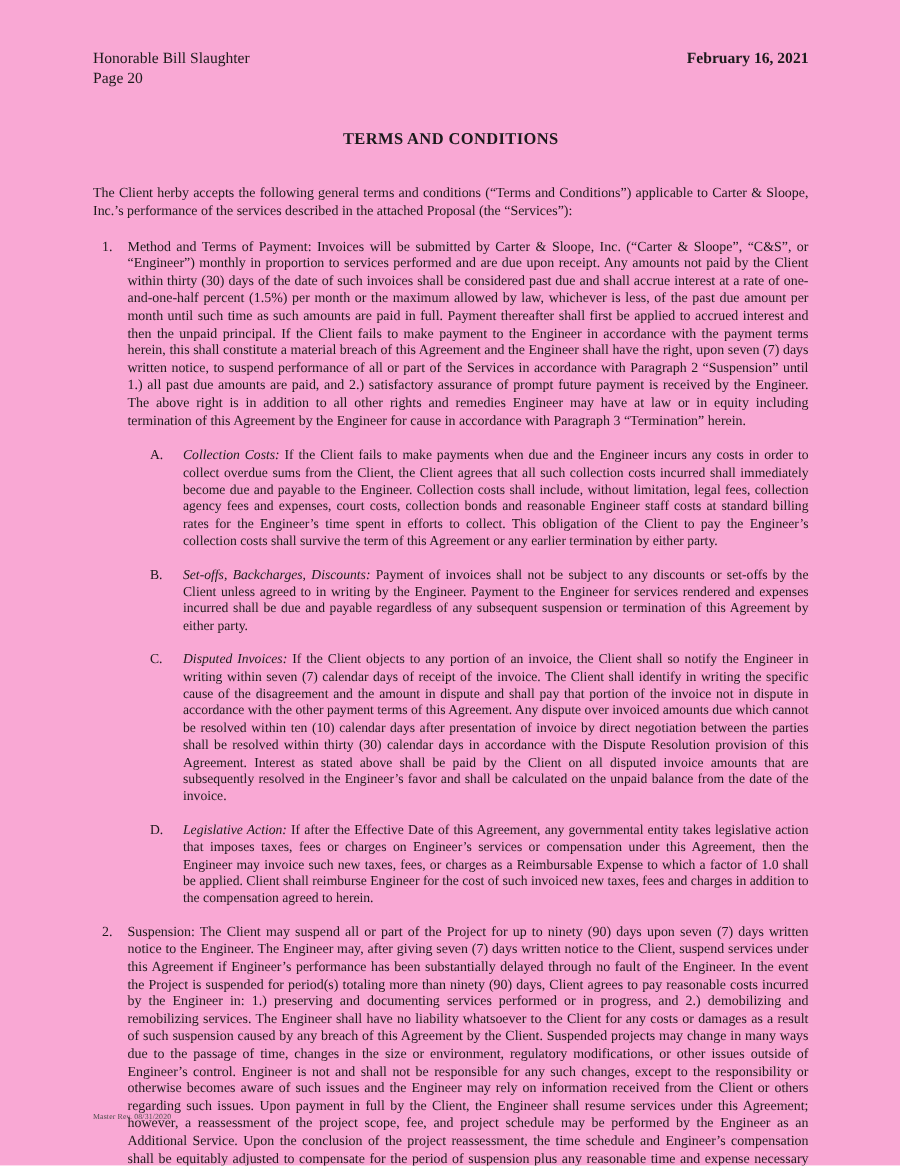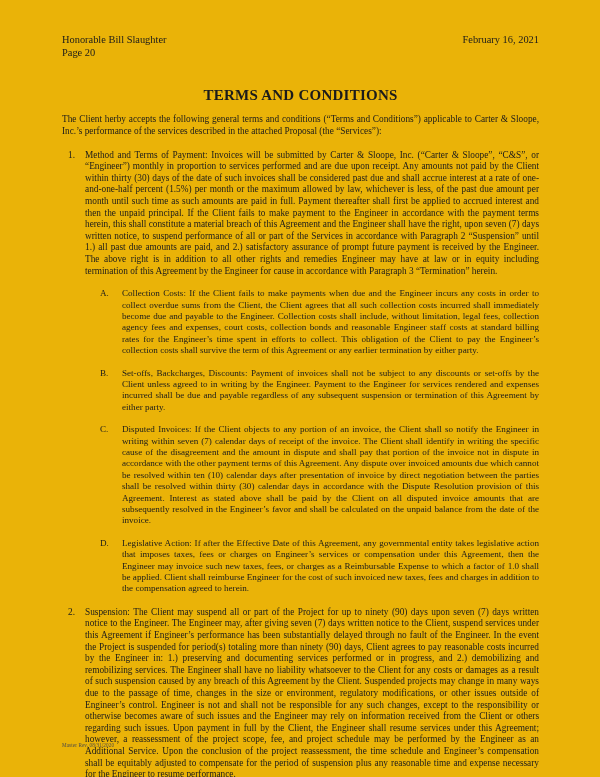--- a/index.html
+++ b/index.html
@@ -13,21 +13,21 @@
     font-family: "Liberation Serif", "DejaVu Serif", serif;
     color: #1b1b1b;
     position: relative;
     overflow: hidden;
   }
   .page {
     position: absolute;
     left: 0; top: 0;
     width: 600px;
     height: 777px;
-    background: #eab308;
+    background: #f9a8d4;
   }
   .content {
     position: absolute;
     left: 62px;
     top: 33px;
     width: 477px;
   }
 
   
   .doc-header {
@@ -36,34 +36,35 @@
     align-items: flex-start;
     font-size: 10.4px;
     line-height: 13.2px;
   }
   .doc-header .addressee-block {
     text-align: left;
   }
   .doc-header .date-block {
     text-align: left;
     padding-top: 0px;
+    font-weight: bold;
   }
 
   
   .doc-title {
     text-align: center;
     font-weight: bold;
-    font-size: 15px;
+    font-size: 11px;
     letter-spacing: 0.25px;
     margin-top: 28px;
   }
 
   
   .intro {
-    margin-top: 10px;
+    margin-top: 25px;
     font-size: 9.3px;
     line-height: 11.6px;
     text-align: justify;
     text-justify: inter-word;
   }
 
   ol.level1 {
     list-style: none;
     margin: 0;
     padding: 0;
@@ -103,20 +104,21 @@
   }
   li.item2:first-child { margin-top: 0; }
   li.item2 > .marker {
     position: absolute;
     left: 2px;
     top: 0;
     width: 16px;
     text-align: left;
   }
   .sub-head {
+    font-style: italic;
   }
 
   .sub-wrap {
     margin-left: 13px;
   }
 
   
   .doc-footer {
     position: absolute;
     left: 62px;

